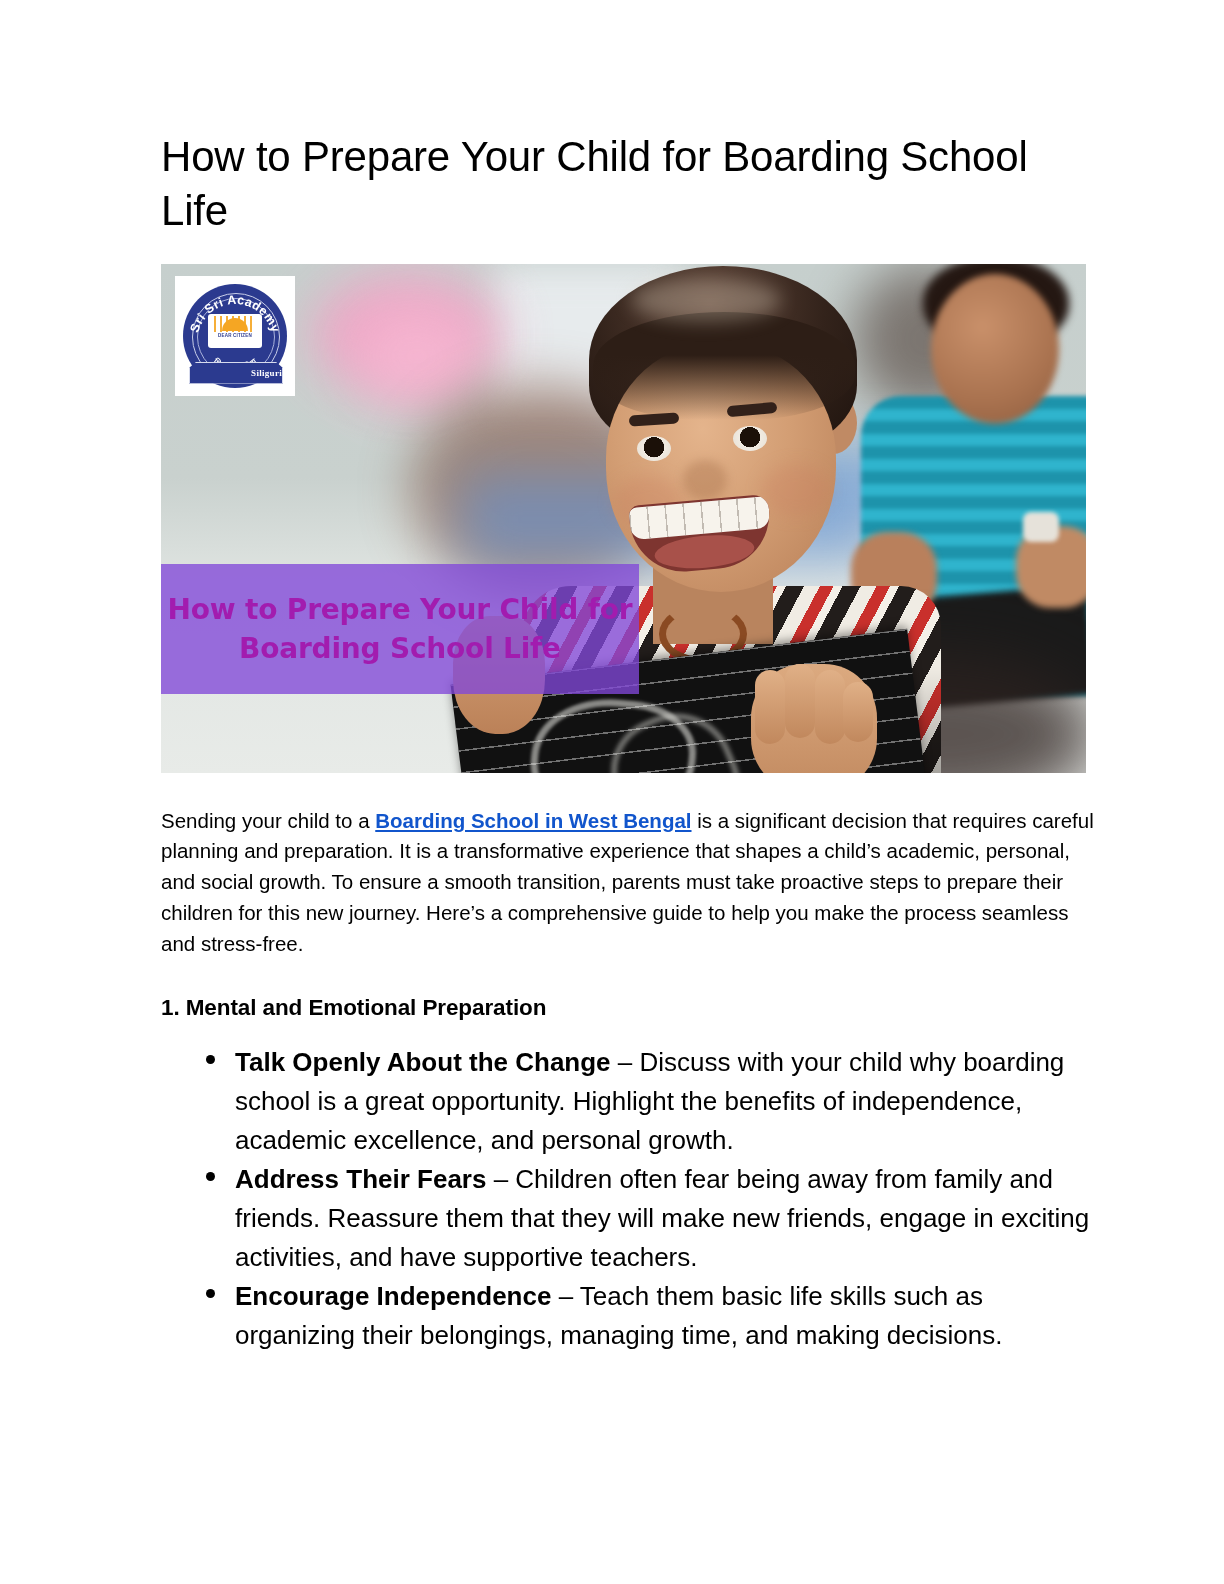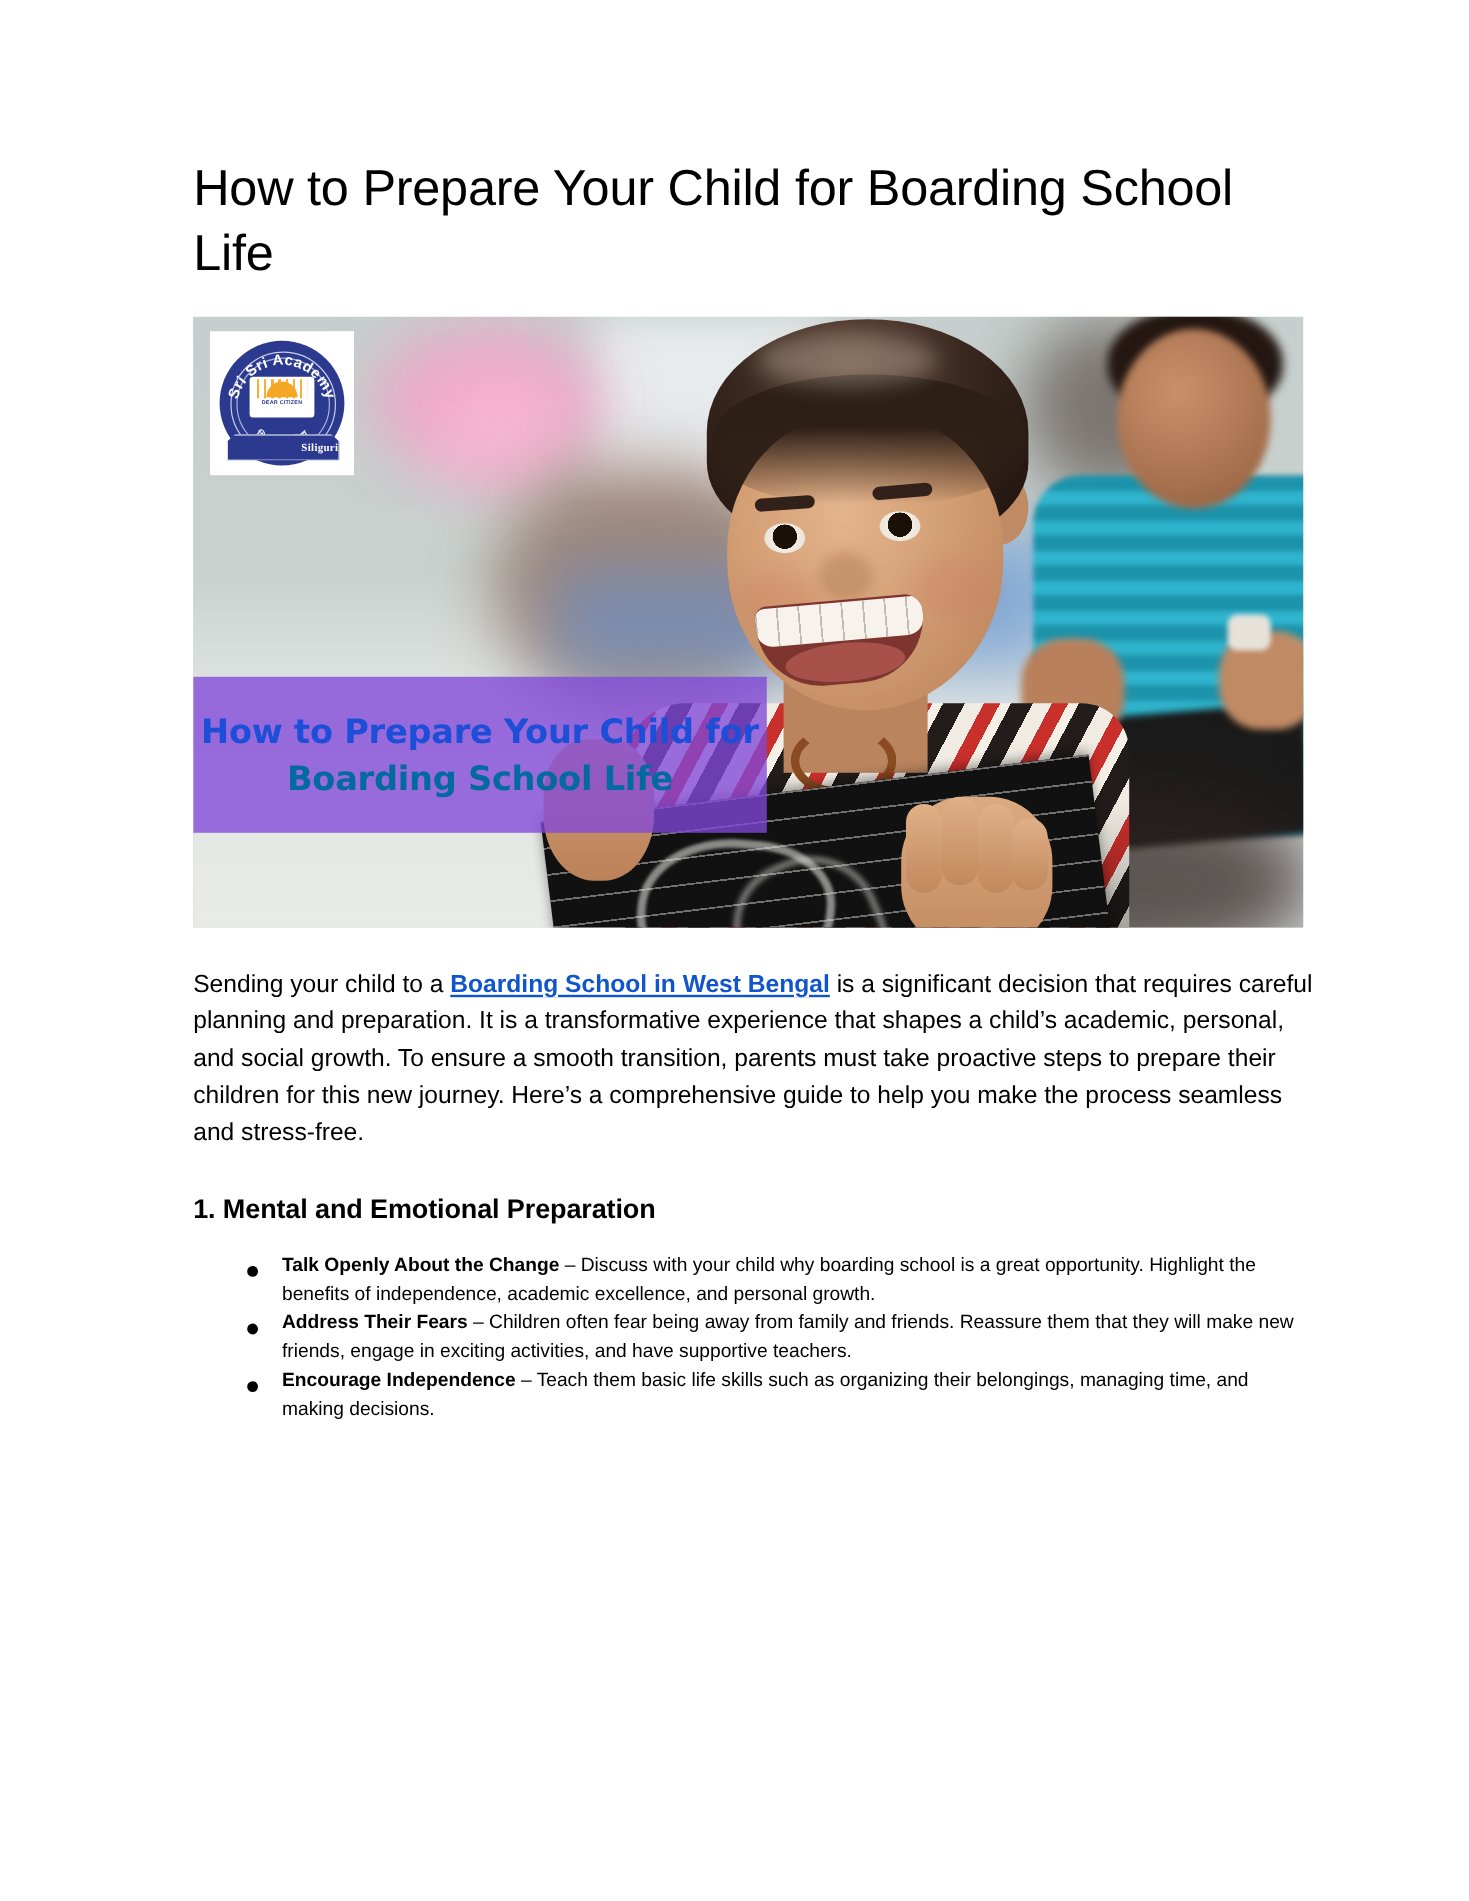--- a/index.html
+++ b/index.html
@@ -381,29 +381,29 @@
     background: rgba(129, 72, 216, 0.78);
     z-index: 5;
     display: flex;
     flex-direction: column;
     align-items: center;
     justify-content: center;
   }
   .banner-line1 {
     font-size: 28px;
     font-weight: 700;
-    color: #1d4ed8;
+    color: #a21caf;
     letter-spacing: -.2px;
     line-height: 1.25;
     font-family: "DejaVu Sans", sans-serif;
   }
   .banner-line2 {
     font-size: 28px;
     font-weight: 700;
-    color: #0369a1;
+    color: #a21caf;
     letter-spacing: -.2px;
     text-align: center;
     line-height: 1.25;
     margin-top: 4px;
     font-family: "DejaVu Sans", sans-serif;
   }
 
   
   .body-p {
     font-size: 20.5px;
@@ -429,21 +429,21 @@
     letter-spacing: -.1px;
   }
 
   ul.bullets {
     margin: 22px 0 0 0;
     padding-left: 74px;
     list-style: none;
   }
   ul.bullets > li {
     position: relative;
-    font-size: 16px;
+    font-size: 26px;
     line-height: 1.5;
     margin: 0 0 0 0;
     padding-left: 0px;
   }
   ul.bullets > li::before {
     content: "";
     position: absolute;
     left: -29px;
     top: 12px;
     width: 9px; height: 9px;

